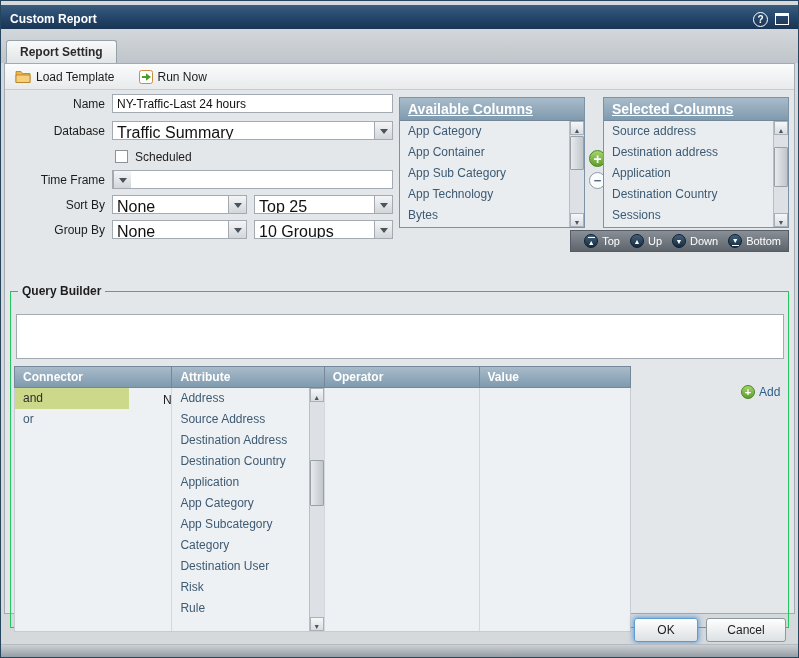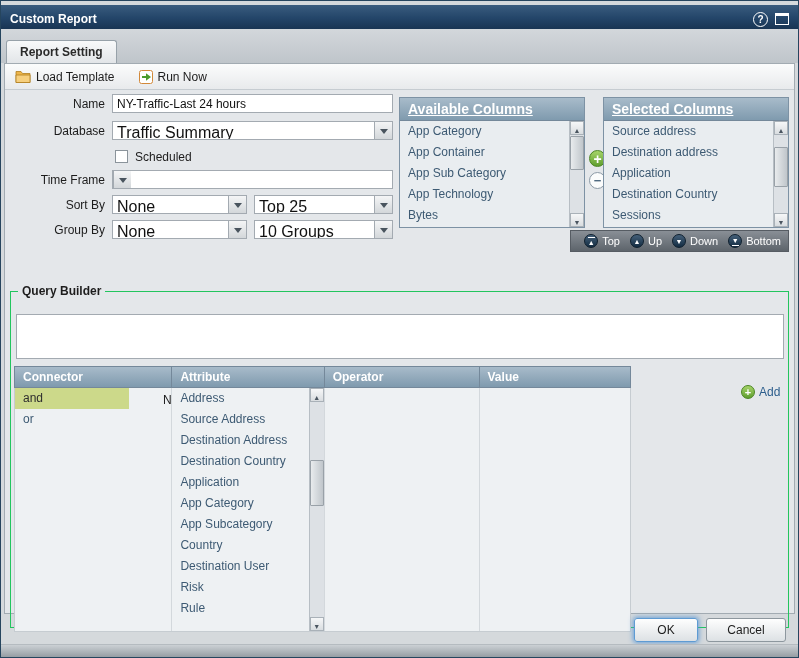--- a/index.html
+++ b/index.html
@@ -270,21 +270,21 @@
             <div class="negate">Negate</div>
           </div>
           <div class="qcol" style="width:177px">
             <div class="attr-item">Address</div>
             <div class="attr-item">Source Address</div>
             <div class="attr-item">Destination Address</div>
             <div class="attr-item">Destination Country</div>
             <div class="attr-item">Application</div>
             <div class="attr-item">App Category</div>
             <div class="attr-item">App Subcategory</div>
-            <div class="attr-item">Country</div>
+            <div class="attr-item">Category</div>
             <div class="attr-item">Destination User</div>
             <div class="attr-item">Risk</div>
             <div class="attr-item">Rule</div>
             <div class="vscroll">
               <div class="vs-btn vs-up"></div>
               <div class="vs-thumb" style="top:72px;height:46px"></div>
               <div class="vs-btn vs-dn"></div>
             </div>
           </div>
           <div class="qcol" style="width:180px"></div>

